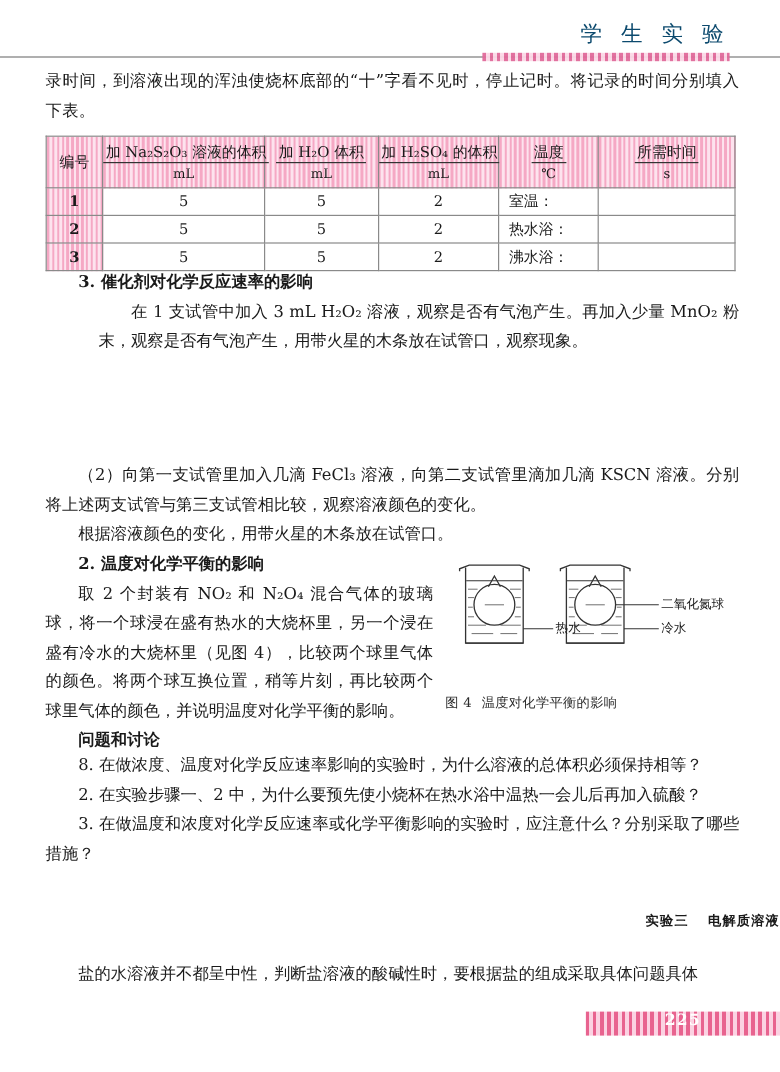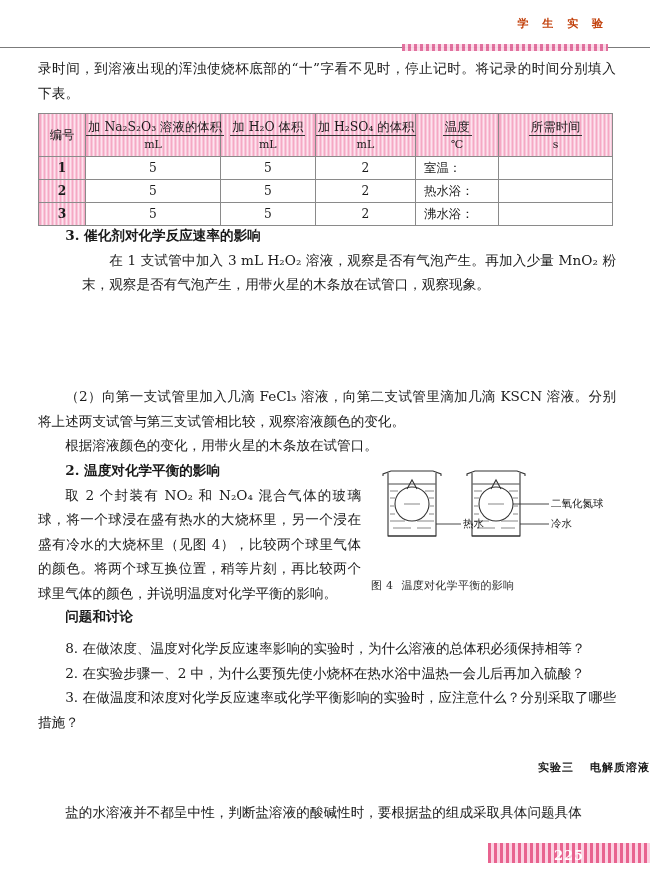--- a/index.html
+++ b/index.html
@@ -18,24 +18,24 @@
   .page {
     position: absolute;
     inset: 0;
   }
 
   
   .runhead {
     position: absolute;
     top: 16px;
     right: 42px;
-    font-size: 11px;
-    font-weight: bold;
+    font-size: 18px;
+    font-weight: normal;
     letter-spacing: 5px;
-    color: #c2410c;
+    color: #0c4a6e;
   }
   .head-rule {
     position: absolute;
     top: 44px;
     left: 0px;
     right: 0px;
     height: 7px;
   }
   .head-rule .line {
     position: absolute;
@@ -171,21 +171,21 @@
   .questions {
     position: absolute;
     left: 38px;
     width: 578px;
     top: 608px;
   }
   .q-title {
     font-weight: bold;
     font-size: 13.6px;
     text-indent: 2em;
-    margin-bottom: 10px;
+    margin-bottom: 0;
   }
   .q-item {
     text-indent: 2em;
     font-size: 13.6px;
     line-height: 24.5px;
     text-align: justify;
   }
 
   
   .exp-head {
@@ -215,21 +215,21 @@
     position: absolute;
     right: 0;
     bottom: 30px;
     width: 162px;
     height: 20px;
     background:
       repeating-linear-gradient(90deg,
         #e8638f 0px, #e8638f 3px,
         #fbd2e2 3px, #fbd2e2 6px);
     display: flex;
-    align-items: flex-end;
+    align-items: flex-start;
     justify-content: center;
   }
   .folio {
     font-size: 13px;
     font-weight: bold;
     color: #ffffff;
     letter-spacing: 1px;
   }
 </style>
 </head>

